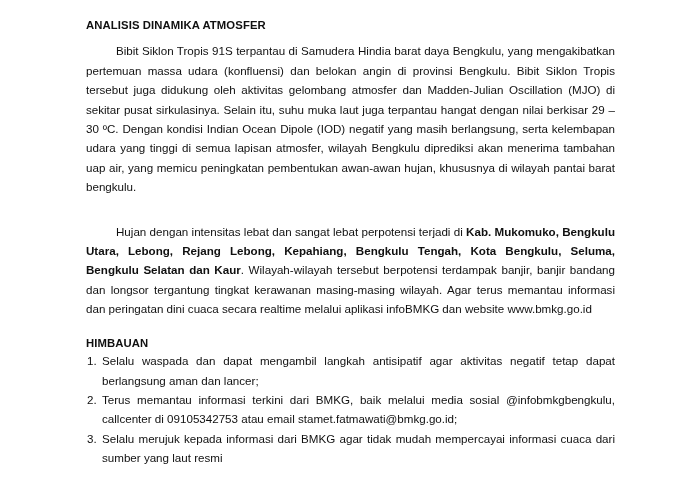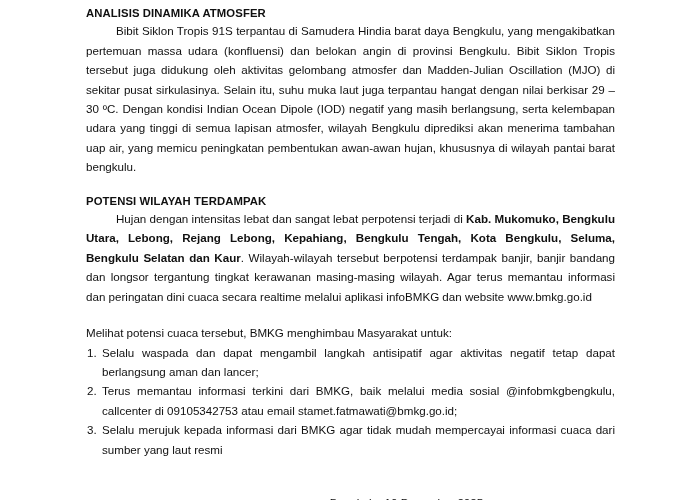--- a/index.html
+++ b/index.html
@@ -19,21 +19,21 @@
   .page {
     position: relative;
     width: 700px;
     height: 500px;
     background: #ffffff;
     box-sizing: border-box;
   }
   .content {
     position: absolute;
     left: 86px;
-    top: 6px;
+    top: 18px;
     width: 529px;
   }
   .section-heading {
     font-size: 11.3px;
     font-weight: bold;
     line-height: 15.4px;
     letter-spacing: 0.1px;
     margin: 0;
     text-align: left;
   }
@@ -42,21 +42,21 @@
     line-height: 19.4px;
     text-align: justify;
     text-justify: inter-word;
     margin: 0;
     hyphens: none;
   }
   .indent-first {
     text-indent: 30px;
   }
   .gap-after-heading {
-    margin-top: 0px;
+    margin-top: 8px;
   }
   .block-gap {
     height: 17px;
   }
   b, .bold {
     font-weight: bold;
   }
   .list {
     margin: 0;
     padding: 0;
@@ -103,28 +103,27 @@
 <body>
 
 <div class="page">
   <div class="content">
 
     <h2 class="section-heading">ANALISIS DINAMIKA ATMOSFER</h2>
     <p class="body-par indent-first gap-after-heading">Bibit Siklon Tropis 91S terpantau di Samudera Hindia barat daya Bengkulu, yang mengakibatkan pertemuan massa udara (konfluensi) dan belokan angin di provinsi Bengkulu. Bibit Siklon Tropis tersebut juga didukung oleh aktivitas gelombang atmosfer dan Madden-Julian Oscillation (MJO) di sekitar pusat sirkulasinya. Selain itu, suhu muka laut juga terpantau hangat dengan nilai berkisar 29 – 30 ºC. Dengan kondisi Indian Ocean Dipole (IOD) negatif yang masih berlangsung, serta kelembapan udara yang tinggi di semua lapisan atmosfer, wilayah Bengkulu diprediksi akan menerima tambahan uap air, yang memicu peningkatan pembentukan awan-awan hujan, khususnya di wilayah pantai barat bengkulu.</p>
 
     <div class="block-gap"></div>
 
-    <h2 class="section-heading">POTENSI WILAYAH TERDAMPAK</h2>
     <p class="body-par indent-first gap-after-heading">
       <span>Hujan dengan intensitas lebat dan sangat lebat perpotensi terjadi di </span><b>Kab. Mukomuko, Bengkulu Utara, Lebong, Rejang Lebong, Kepahiang, Bengkulu Tengah, Kota Bengkulu, Seluma, Bengkulu Selatan dan Kaur</b><span>. Wilayah-wilayah tersebut berpotensi terdampak banjir, banjir bandang dan longsor tergantung tingkat kerawanan masing-masing wilayah. Agar terus memantau informasi dan peringatan dini cuaca secara realtime melalui aplikasi infoBMKG dan website www.bmkg.go.id</span>
     </p>
 
     <div class="block-gap"></div>
 
-    <p class="body-par gap-after-heading">Melihat potensi cuaca tersebut, BMKG menghimbau Masyarakat untuk:</p>
+    <h2 class="section-heading">HIMBAUAN</h2>
 
     <ol class="list">
       <li class="list-item">
         <span class="list-marker">1.</span>
         <span class="list-text">Selalu waspada dan dapat mengambil langkah antisipatif agar aktivitas negatif tetap dapat berlangsung aman dan lancer;</span>
       </li>
       <li class="list-item">
         <span class="list-marker">2.</span>
         <span class="list-text">Terus memantau informasi terkini dari BMKG, baik melalui media sosial @infobmkgbengkulu, callcenter di 09105342753 atau email stamet.fatmawati@bmkg.go.id;</span>
       </li>

